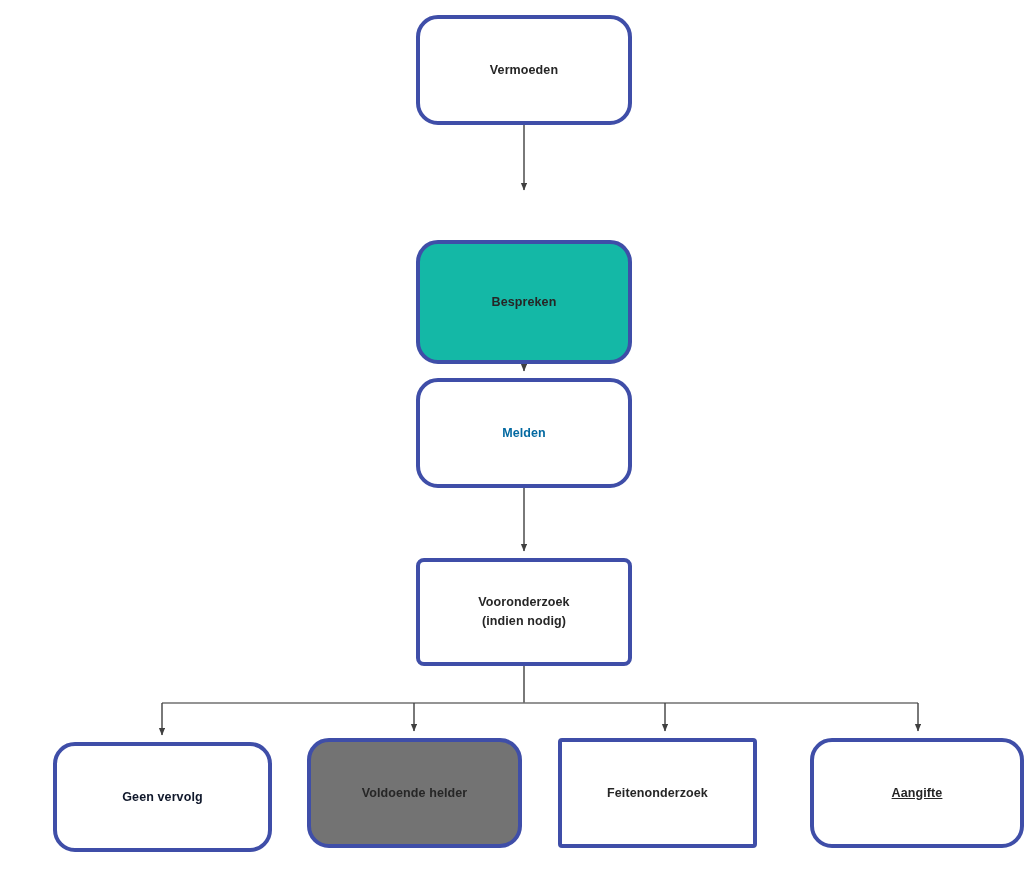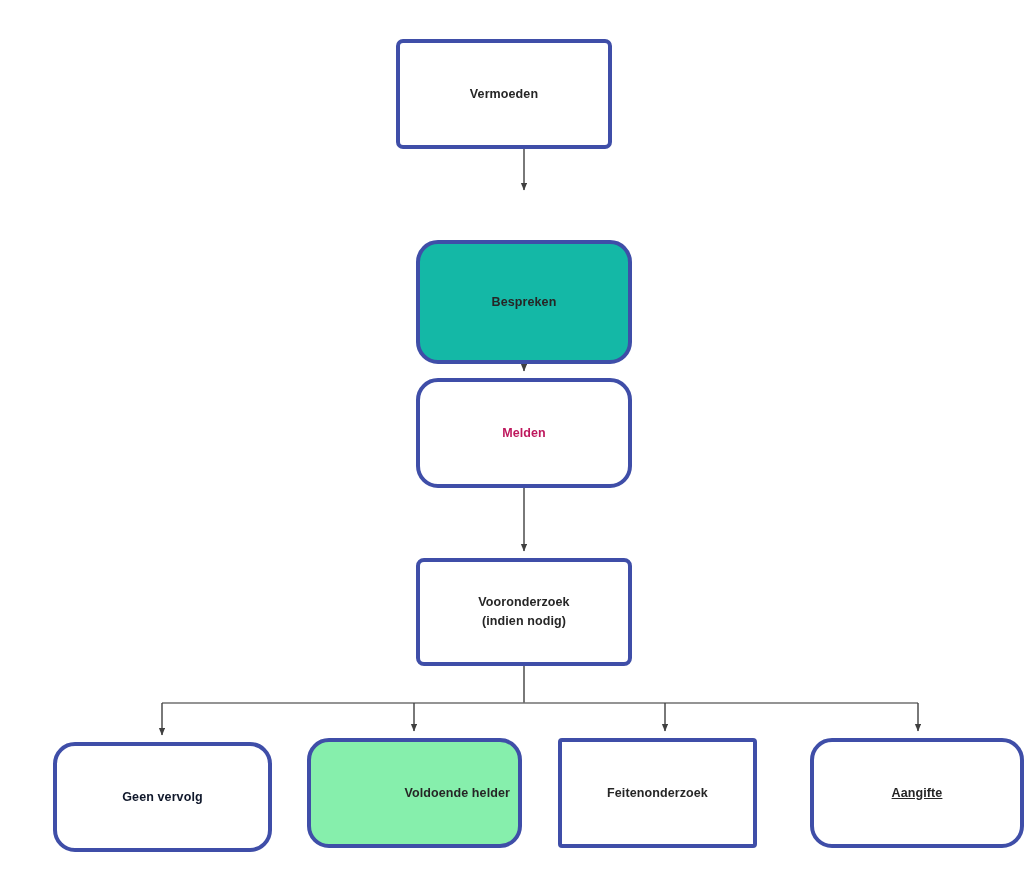--- a/index.html
+++ b/index.html
@@ -67,42 +67,42 @@
 
     <path d="M524,666 L524,703" stroke="#404040" stroke-width="1.4" fill="none"></path>
     <path d="M162,703 L918,703" stroke="#707070" stroke-width="1.3" fill="none"></path>
 
     <path d="M162,703 L162,735" stroke="#404040" stroke-width="1.4" fill="none" marker-end="url(#arrowhead)"></path>
     <path d="M414,703 L414,731" stroke="#404040" stroke-width="1.4" fill="none" marker-end="url(#arrowhead)"></path>
     <path d="M665,703 L665,731" stroke="#404040" stroke-width="1.4" fill="none" marker-end="url(#arrowhead)"></path>
     <path d="M918,703 L918,731" stroke="#404040" stroke-width="1.4" fill="none" marker-end="url(#arrowhead)"></path>
   </svg>
 
-  <div class="node" style="left: 396px; top: 15px; width: 216px; height: 110px; border-color: rgb(63, 78, 168); background: rgb(255, 255, 255); border-width: 4px; border-radius: 7px; margin-top: 24px;">
+  <div class="node" style="left: 416px; top: 15px; width: 216px; height: 110px; border-color: rgb(63, 78, 168); background: rgb(255, 255, 255); border-width: 4px; border-radius: 22px;">
     <span class="node-label" style="color: rgb(38, 38, 38);">Vermoeden</span>
   </div>
 
   <div class="node" style="left: 416px; top: 197px; width: 216px; height: 124px; border-color: rgb(63, 78, 168); background: #14b8a6; border-width: 4px; border-radius: 22px; margin-top: 43px;">
     <span class="node-label" style="color: rgb(38, 38, 38);">Bespreken</span>
   </div>
 
   <div class="node" style="left: 416px; top: 378px; width: 216px; height: 110px; border-color: rgb(63, 78, 168); background: rgb(255, 255, 255); border-width: 4px; border-radius: 22px;">
-    <span class="node-label" style="color: #be185d;">Melden</span>
+    <span class="node-label" style="color: #0369a1;">Melden</span>
   </div>
 
   <div class="node" style="left: 416px; top: 558px; width: 216px; height: 108px; border-color: rgb(63, 78, 168); background: rgb(255, 255, 255); border-width: 4px; border-radius: 8px;">
     <span class="node-label" style="color: rgb(38, 38, 38);">Vooronderzoek
 (indien nodig)</span>
   </div>
 
   <div class="node" style="left: 53px; top: 742px; width: 219px; height: 110px; border-color: rgb(63, 78, 168); background: rgb(255, 255, 255); border-width: 4px; border-radius: 22px;">
     <span class="node-label" style="color: #0f172a;">Geen vervolg</span>
   </div>
 
-  <div class="node" style="left: 307px; top: 738px; width: 215px; height: 110px; border-color: rgb(63, 78, 168); background: #86efac; border-width: 4px; border-radius: 22px; justify-content: flex-end;">
+  <div class="node" style="left: 307px; top: 738px; width: 215px; height: 110px; border-color: rgb(63, 78, 168); background: #737373; border-width: 4px; border-radius: 22px;">
     <span class="node-label" style="color: rgb(38, 38, 38);">Voldoende helder</span>
   </div>
 
   <div class="node" style="left: 558px; top: 738px; width: 199px; height: 110px; border-color: rgb(63, 78, 168); background: rgb(255, 255, 255); border-width: 4px; border-radius: 4px;">
     <span class="node-label" style="color: rgb(38, 38, 38);">Feitenonderzoek</span>
   </div>
 
   <div class="node" style="left: 810px; top: 738px; width: 214px; height: 110px; border-color: rgb(63, 78, 168); background: rgb(255, 255, 255); border-width: 4px; border-radius: 22px;">
     <span class="node-label" style="color: rgb(38, 38, 38); text-decoration: underline;">Aangifte</span>
   </div>

